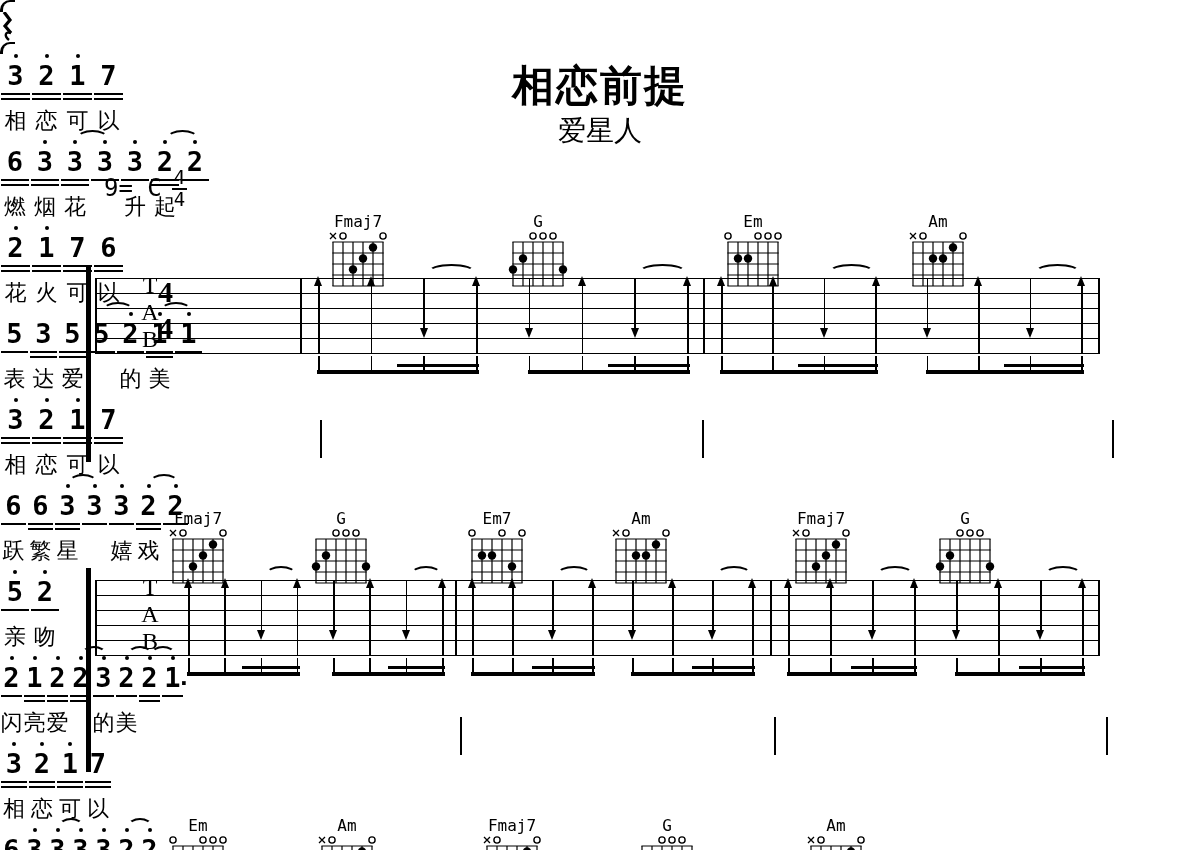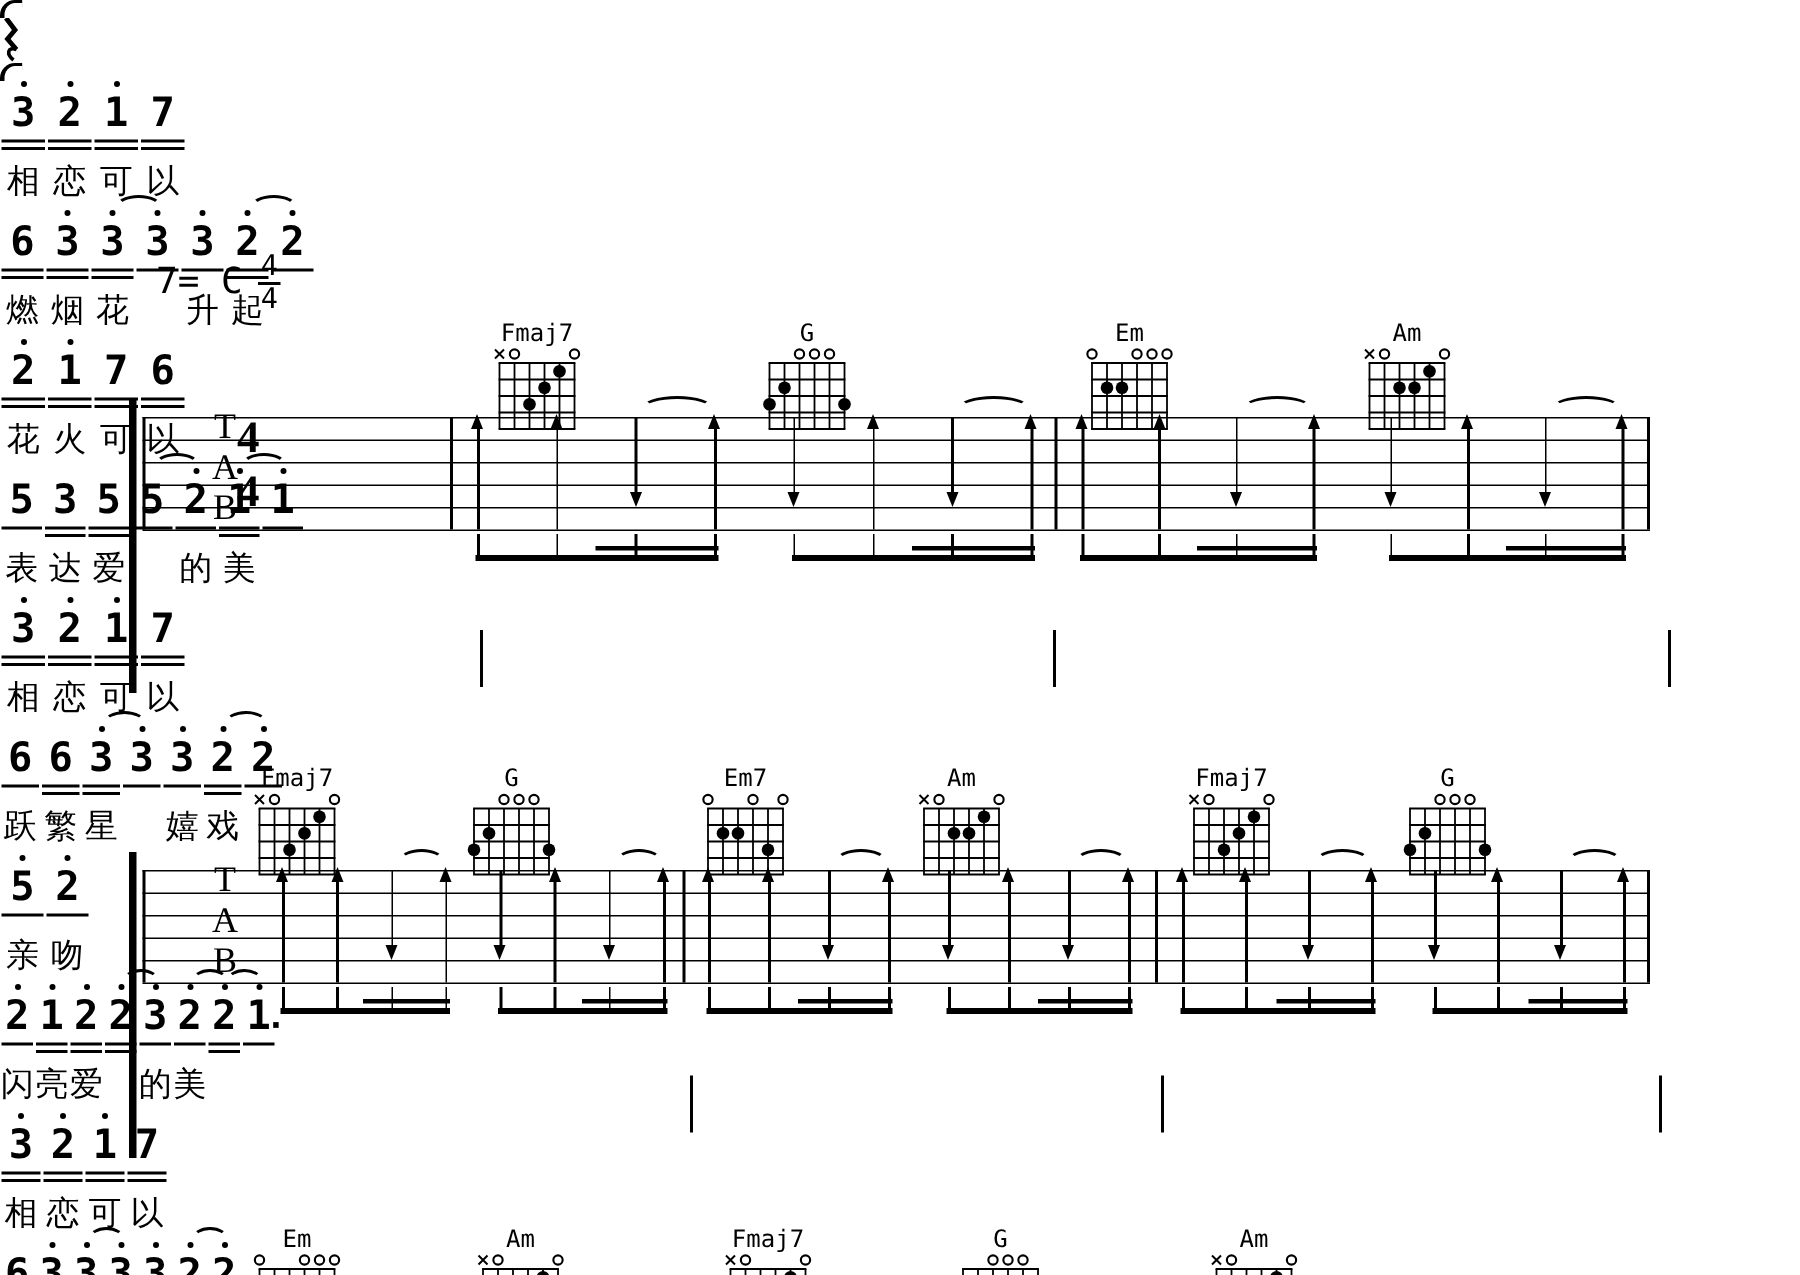--- a/index.html
+++ b/index.html
@@ -19,22 +19,24 @@
   .num{font-family:"DejaVu Sans Mono",monospace;font-weight:bold;font-size:27px;text-align:center;width:100%;}
   .lyr{font-size:22px;white-space:nowrap;}
   .tabL{font-family:"Liberation Serif",serif;font-size:24px;line-height:1;}
   .tsig{font-family:"Liberation Serif",serif;font-size:30px;font-weight:bold;line-height:1;}
   .arrowhead{width:0;height:0;}
 </style>
 </head>
 <body>
 
 <div class="page" id="page">
+  <div class="abs title">相恋前提</div>
+  <div class="abs subtitle">爱星人</div>
   <div class="abs keytime">
-    <span>7= C</span><span class="frac"><span class="n">4</span><span class="d">4</span></span>
+    <span>9= C</span><span class="frac"><span class="n">4</span><span class="d">4</span></span>
   </div>
   <div id="score">
       <div class="abs chord" style="left: 326px; top: 213px; width: 64px; height: 84px;"><svg width="64" height="84" viewBox="0 0 64 84">
           <text x="32" y="14" font-size="16" font-family="DejaVu Sans Mono,monospace" text-anchor="middle" fill="#000">Fmaj7</text>
           <path d="M4 20 l6 6 M10 20 l-6 6" stroke="#000" stroke-width="1.3"></path>
           <circle cx="17" cy="23" r="3.1" fill="none" stroke="#000" stroke-width="1.4"></circle>
           <circle cx="57" cy="23" r="3.1" fill="none" stroke="#000" stroke-width="1.4"></circle>
           <line x1="7" y1="29" x2="7" y2="73" stroke="#000" stroke-width="1.2"></line>
           <line x1="17" y1="29" x2="17" y2="73" stroke="#000" stroke-width="1.2"></line>
           <line x1="27" y1="29" x2="27" y2="73" stroke="#000" stroke-width="1.2"></line>

